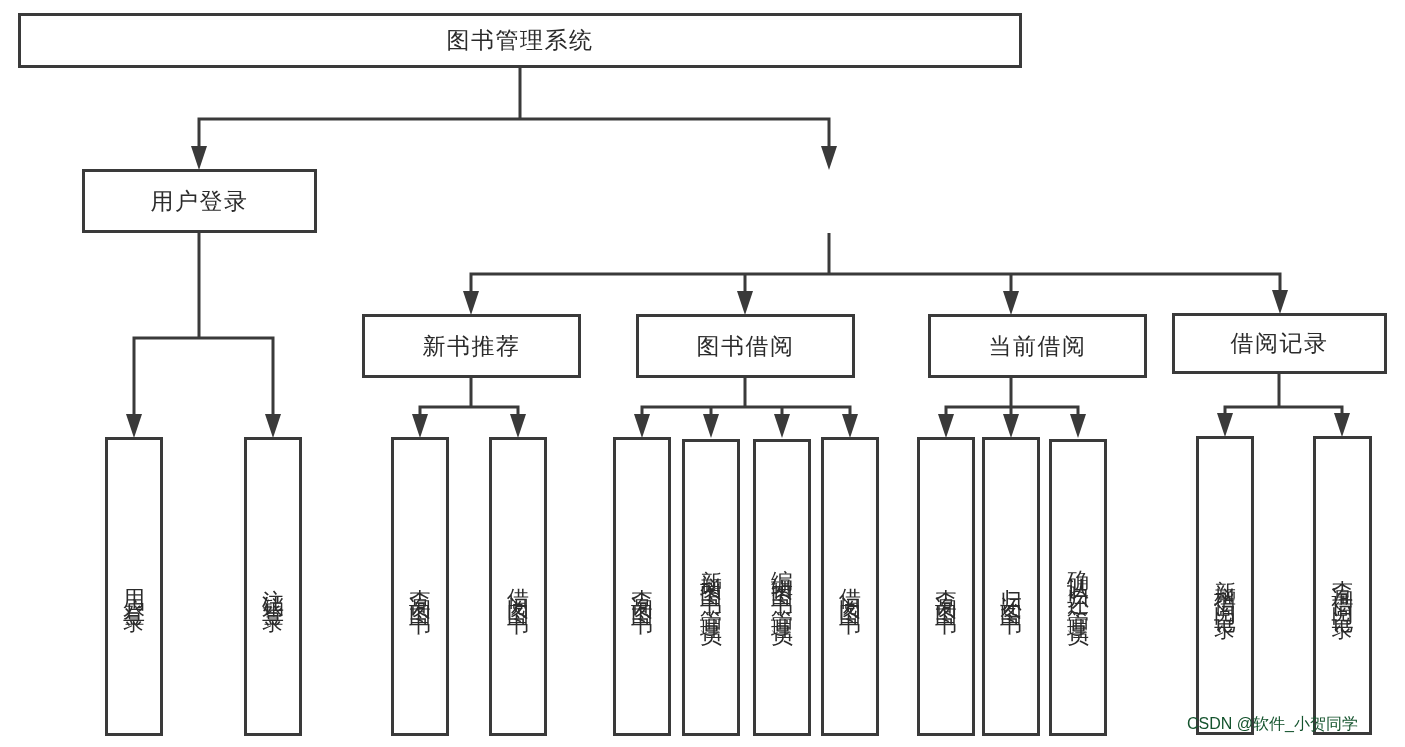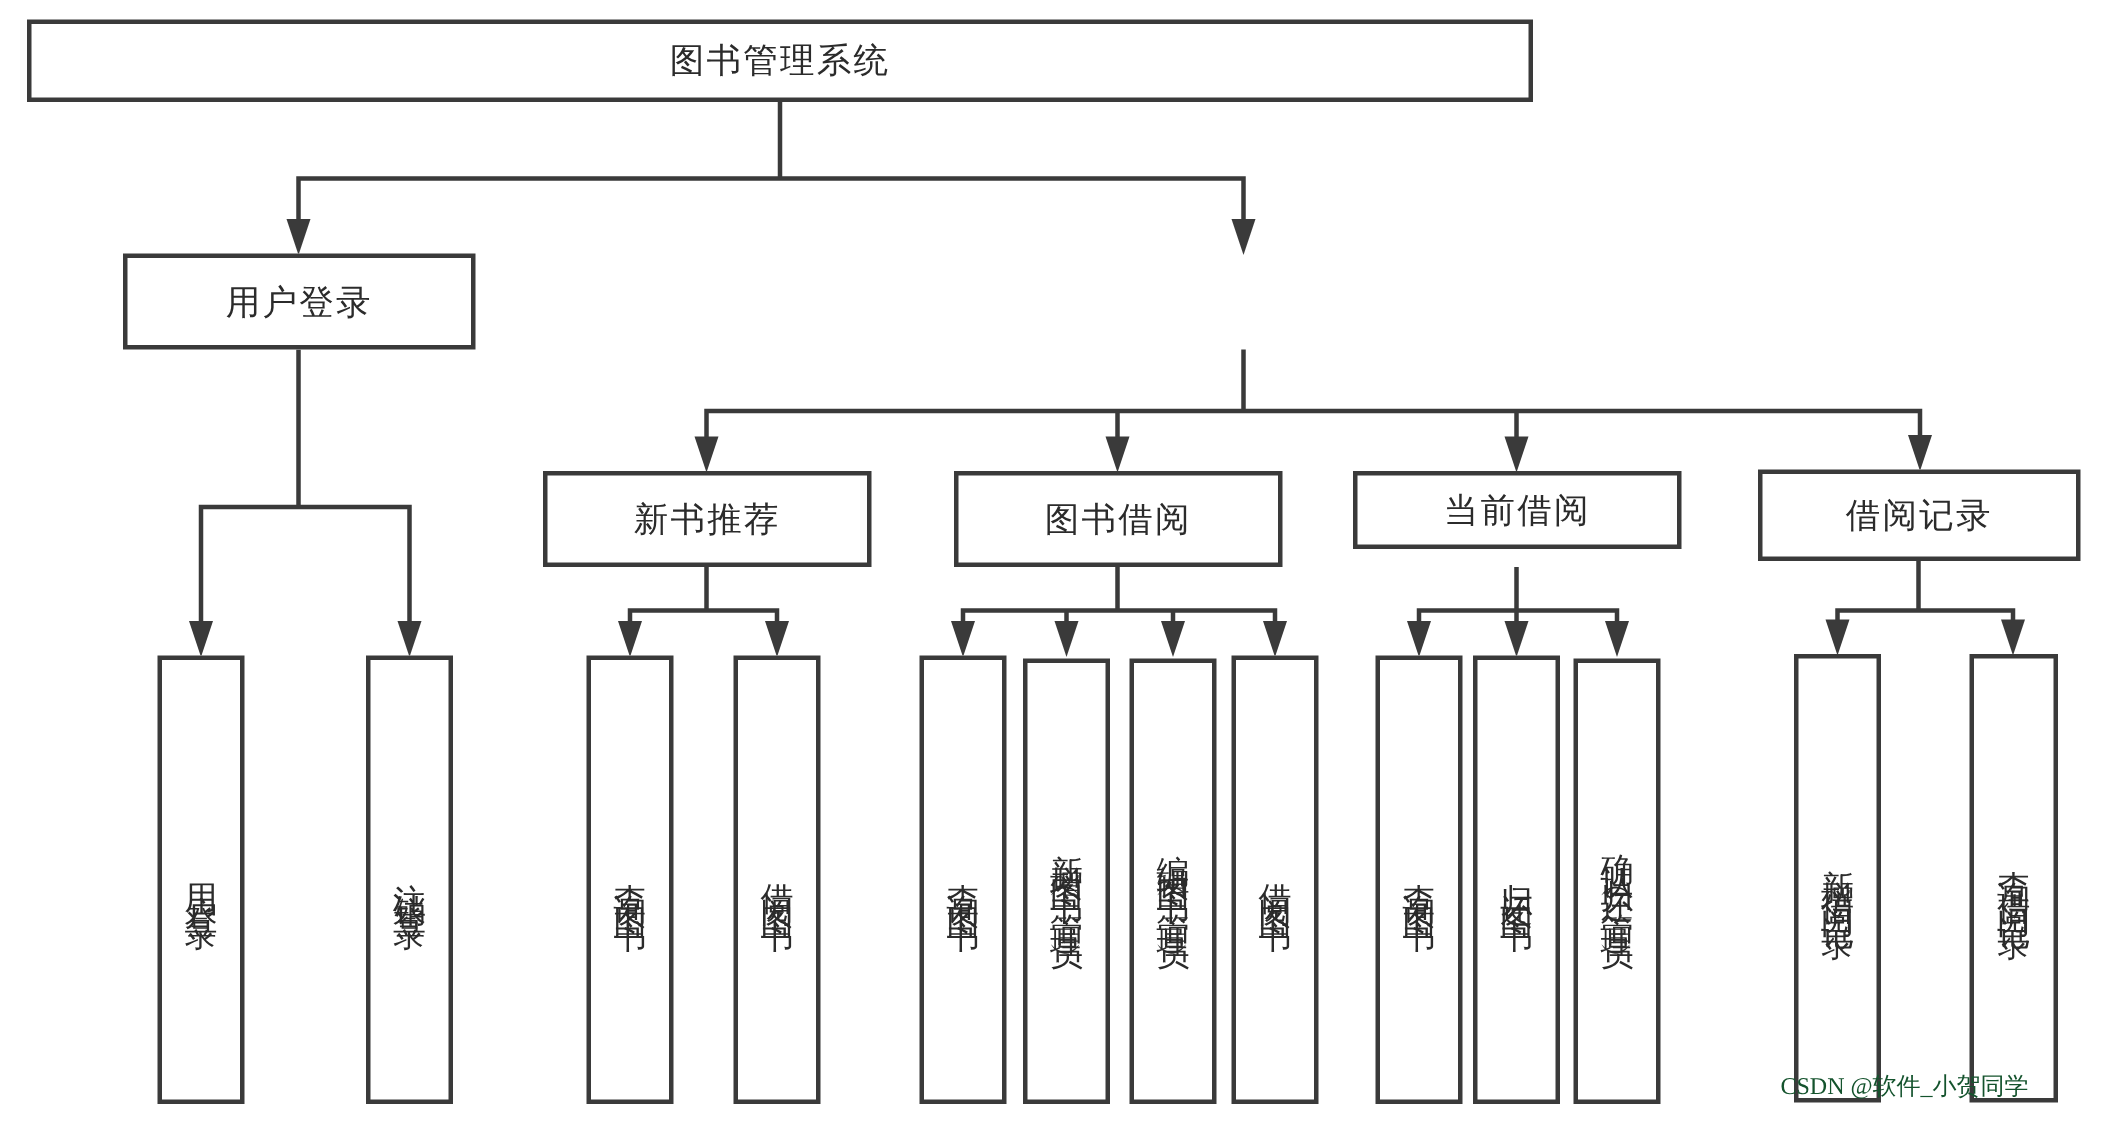--- a/index.html
+++ b/index.html
@@ -1,20 +1,20 @@
 <!DOCTYPE html>
 <html><head>
 <meta charset="utf-8">
 <style>
   html,body{margin:0;padding:0;background:#ffffff;}
   .canvas{
     position:relative;
     width:1405px;height:747px;
     background:#ffffff;
-    font-family:Liberation Serif, serif;
+    font-family:Liberation Sans, sans-serif;
     overflow:hidden;
   }
   .connectors{position:absolute;left:0;top:0;width:1405px;height:747px;}
   .node{
     position:absolute;
     box-sizing:border-box;
     border:3px solid #3a3a3a;
     background:#ffffff;
     display:flex;align-items:center;justify-content:center;
     font-size:23px;letter-spacing:1.5px;color:#2b2b2b;
@@ -79,21 +79,21 @@
       <polygon points="1334,413 1350,413 1342,437"></polygon>
     </g>
   </svg>
 
   <div class="node" style="left:18px;top:13px;width:1004px;height:55px;">图书管理系统</div>
 
   <div class="node" style="left:82px;top:169px;width:235px;height:64px;">用户登录</div>
 
   <div class="node" style="left:362px;top:314px;width:219px;height:64px;">新书推荐</div>
   <div class="node" style="left:636px;top:314px;width:219px;height:64px;">图书借阅</div>
-  <div class="node" style="left:902px;top:314px;width:219px;height:52px;">当前借阅</div>
+  <div class="node" style="left:928px;top:314px;width:219px;height:64px;">当前借阅</div>
   <div class="node" style="left:1172px;top:313px;width:215px;height:61px;">借阅记录</div>
 
   <div class="leaf" style="left:105px;top:437px;width:58px;height:299px;">
     <span class="vtext">用户登录</span>
   </div>
   <div class="leaf" style="left:244px;top:437px;width:58px;height:299px;">
     <span class="vtext">注销登录</span>
   </div>
 
   <div class="leaf" style="left:391px;top:437px;width:58px;height:299px;">

